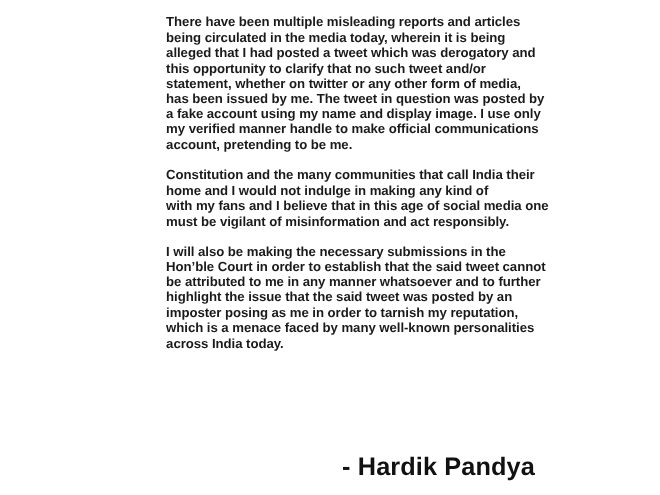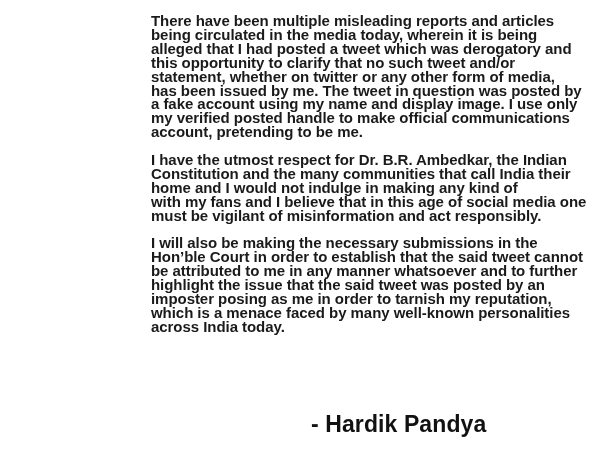--- a/index.html
+++ b/index.html
@@ -13,21 +13,21 @@
       overflow: hidden;
       position: relative;
     }
     .statement {
       position: absolute;
       left: 151px;
       top: 14px;
       width: 400px;
       font-family: "Liberation Sans", sans-serif;
       font-weight: bold;
-      font-size: 15px;
+      font-size: 12px;
       line-height: 13.9px;
       color: #1a1a1a;
       letter-spacing: -0.05px;
     }
     .line {
       display: block;
       white-space: nowrap;
     }
     .para-gap {
       display: block;
@@ -50,26 +50,25 @@
 
 <div class="statement">
   <div>
     <span class="line">There have been multiple misleading reports and articles</span>
     <span class="line">being circulated in the media today, wherein it is being</span>
     <span class="line">alleged that I had posted a tweet which was derogatory and</span>
     <span class="line">this opportunity to clarify that no such tweet and/or</span>
     <span class="line">statement, whether on twitter or any other form of media,</span>
     <span class="line">has been issued by me. The tweet in question was posted by</span>
     <span class="line">a fake account using my name and display image. I use only</span>
-    <span class="line">my verified posted handle to make official communications</span>
+    <span class="line">my verified manner handle to make official communications</span>
     <span class="line">account, pretending to be me.</span>
   </div>
   <span class="para-gap"></span>
   <div>
-    <span class="line">I have the utmost respect for Dr. B.R. Ambedkar, the Indian</span>
     <span class="line">Constitution and the many communities that call India their</span>
     <span class="line">home and I would not indulge in making any kind of</span>
     <span class="line">with my fans and I believe that in this age of social media one</span>
     <span class="line">must be vigilant of misinformation and act responsibly.</span>
   </div>
   <span class="para-gap"></span>
   <div>
     <span class="line">I will also be making the necessary submissions in the</span>
     <span class="line">Hon’ble Court in order to establish that the said tweet cannot</span>
     <span class="line">be attributed to me in any manner whatsoever and to further</span>

